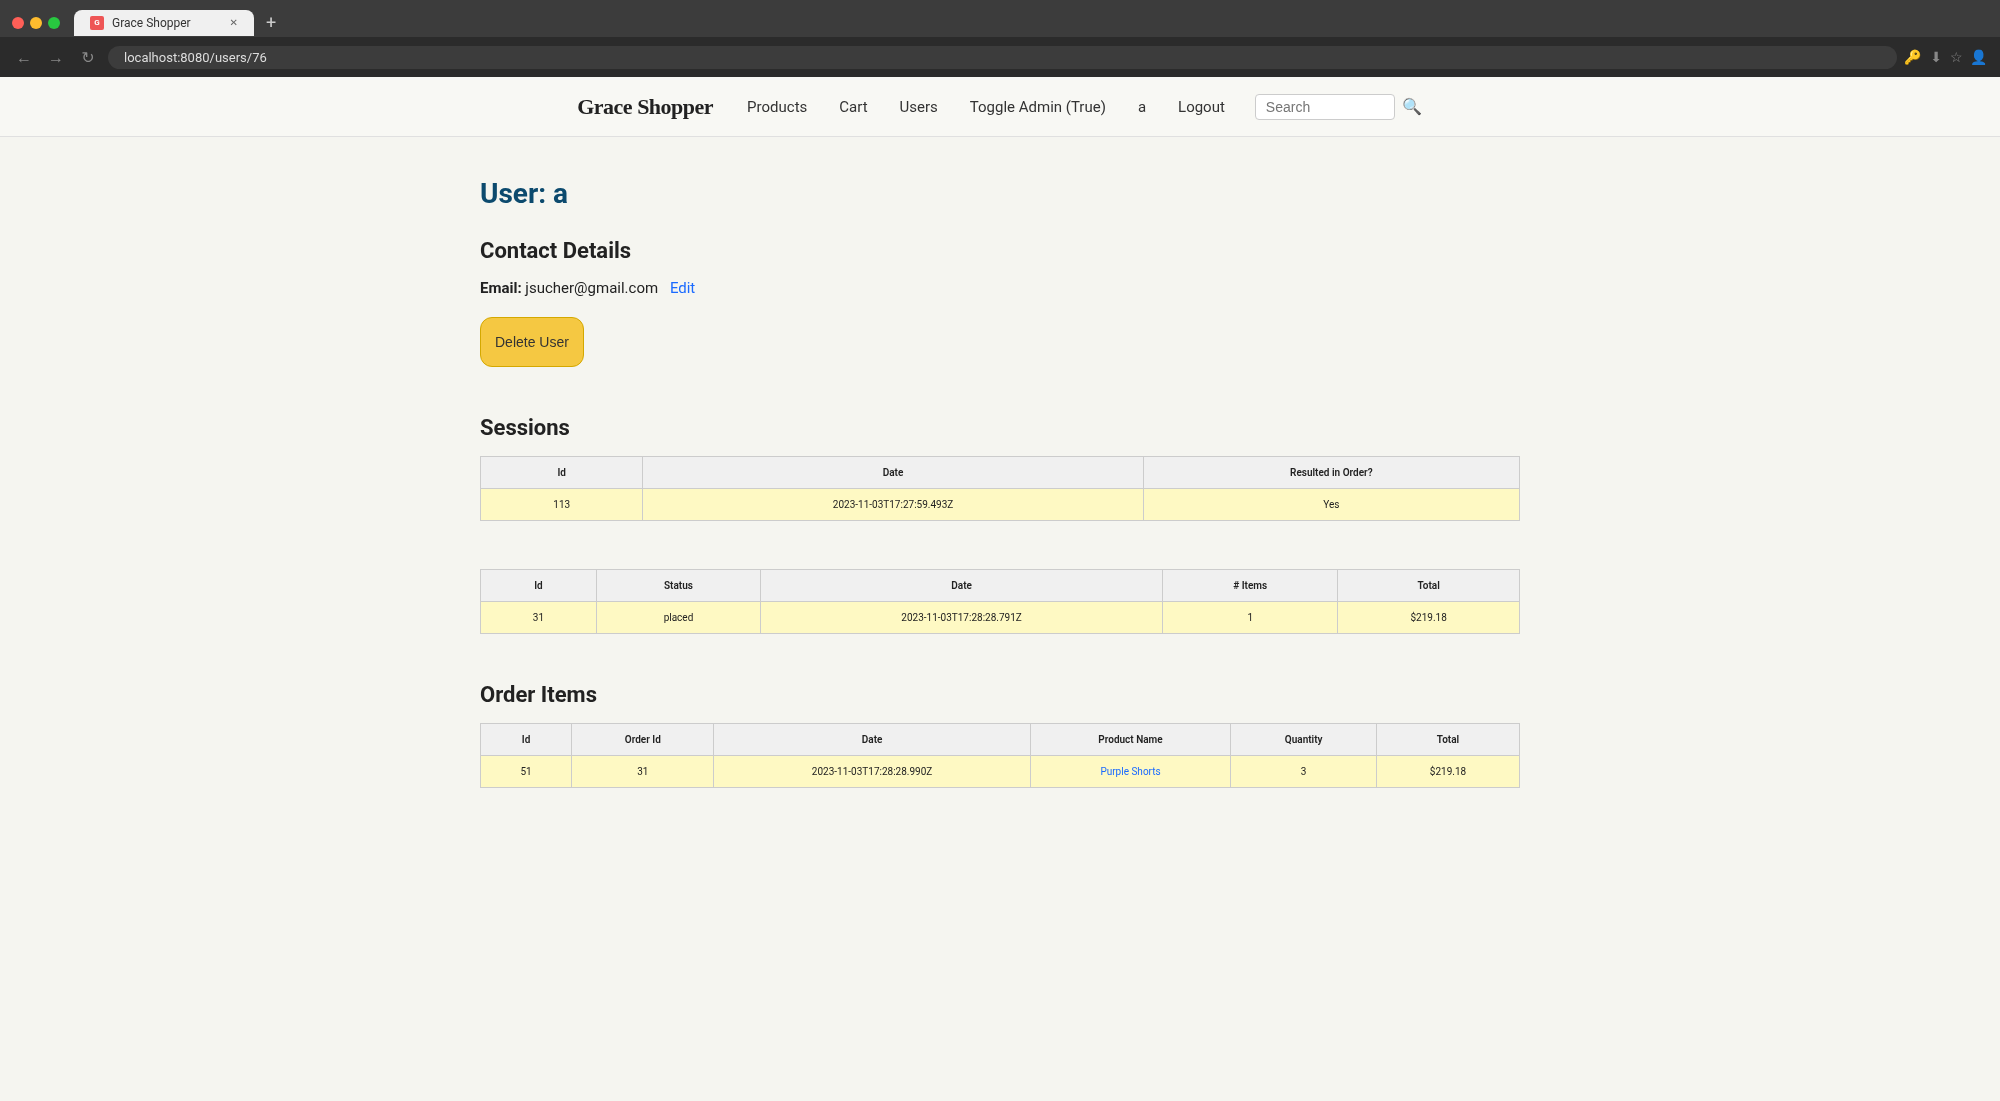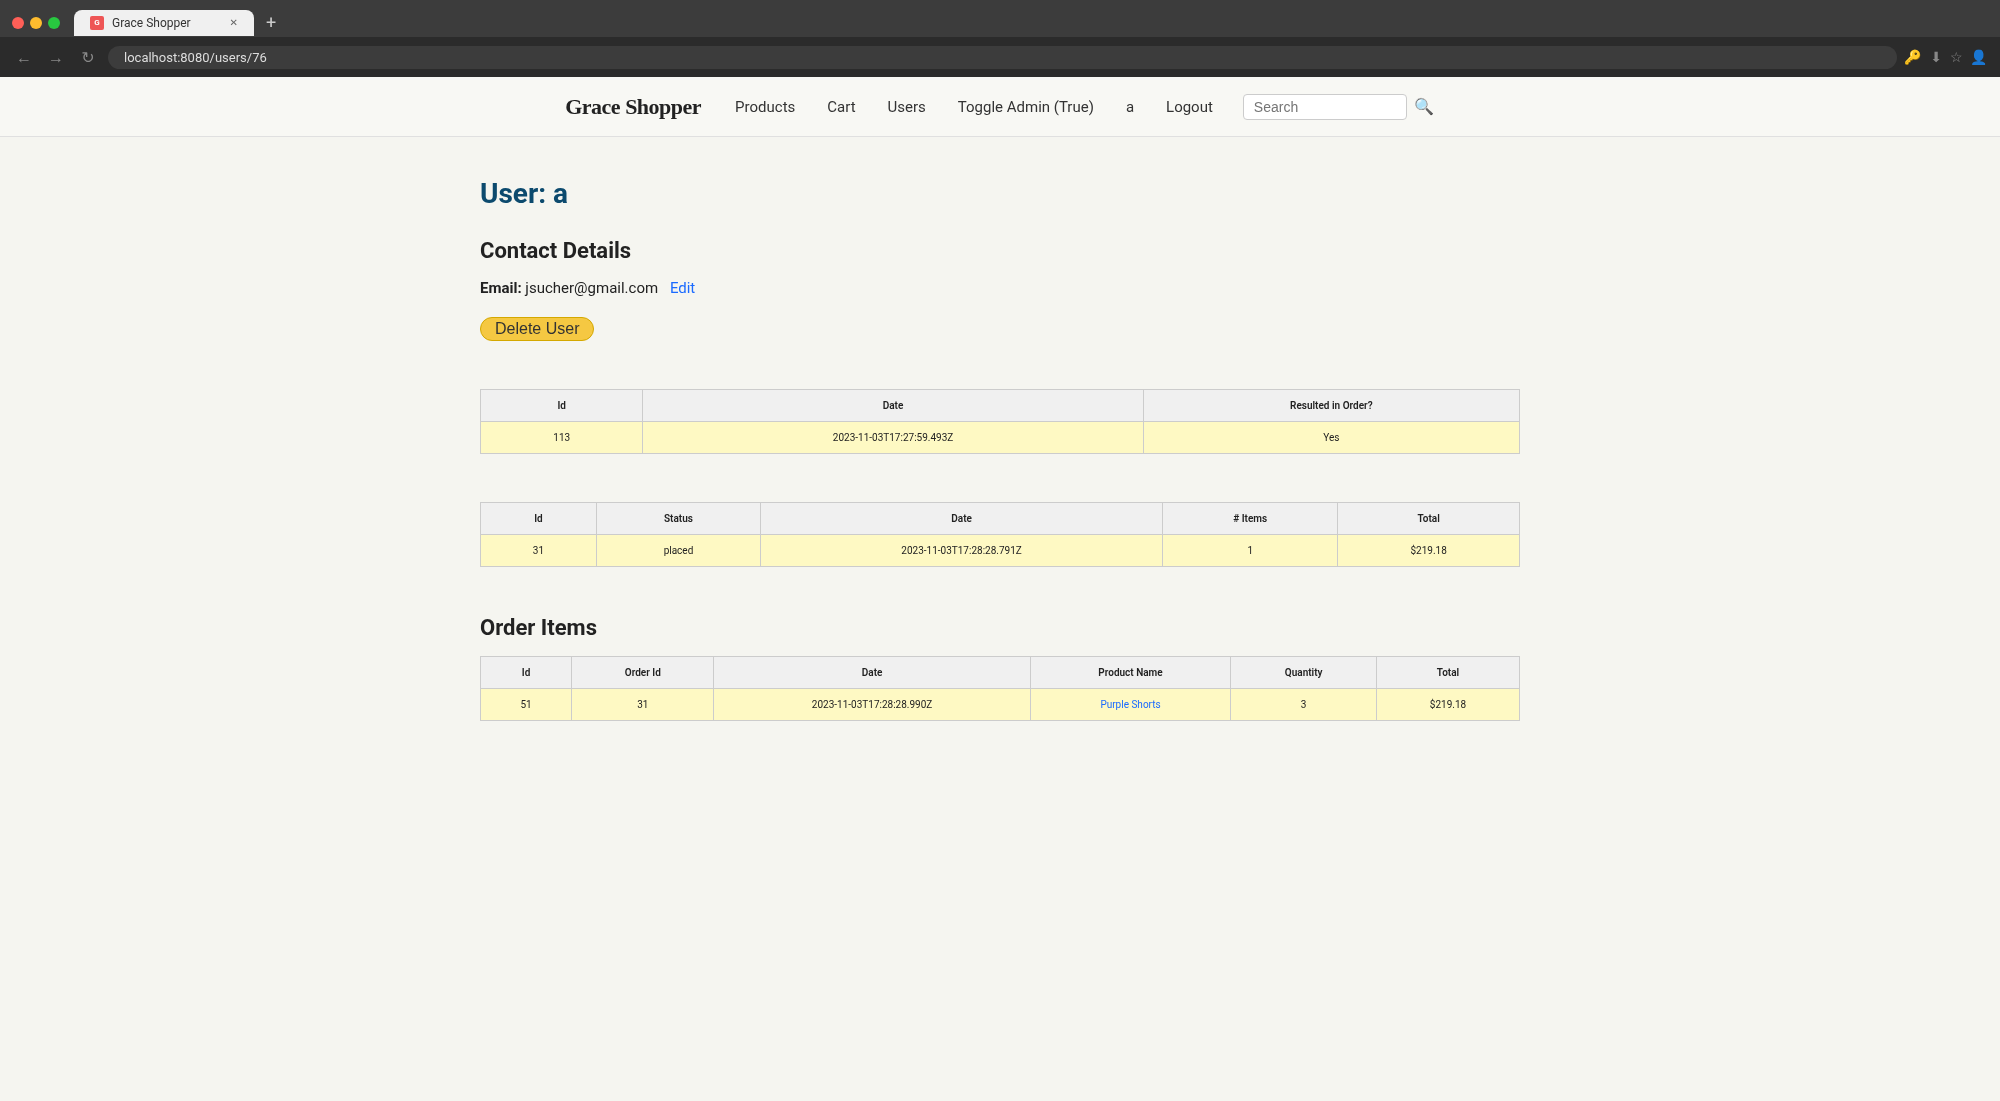--- a/index.html
+++ b/index.html
@@ -155,21 +155,21 @@
       align-items: center;
       margin-left: 16px;
       gap: 8px;
     }
 
     .nav-search-input {
       border: 1px solid #ccc;
       border-radius: 4px;
       padding: 4px 10px;
       font-size: 14px;
-      width: 164px;
+      width: 140px;
       background: white;
       outline: none;
     }
 
     .nav-search-icon {
       color: #555;
       font-size: 16px;
       cursor: pointer;
     }
 
@@ -212,22 +212,22 @@
       color: #1a6aff;
       text-decoration: none;
       margin-left: 8px;
       cursor: pointer;
     }
 
     .delete-user-btn {
       background: #f5c842;
       border: 1px solid #d4a800;
       border-radius: 12px;
-      padding: 2px 14px;
-      font-size: 16px;
+      padding: 16px 14px;
+      font-size: 14px;
       color: #333;
       cursor: pointer;
       margin-top: 10px;
     }
 
     .section {
       margin-bottom: 48px;
     }
 
     
@@ -318,20 +318,21 @@
     <h2 class="section-title">Contact Details</h2>
     <div class="contact-row">
       <span class="contact-label">Email:</span>
       <span> jsucher@gmail.com</span>
       <a class="edit-link">Edit</a>
     </div>
     <button class="delete-user-btn">Delete User</button>
   </div>
 
   <div class="section">
+    <h2 class="section-title">Sessions</h2>
     <table class="data-table">
       <thead>
         <tr>
           <th>Id</th>
           <th>Date</th>
           <th>Resulted in Order?</th>
         </tr>
       </thead>
       <tbody>
         <tr>

